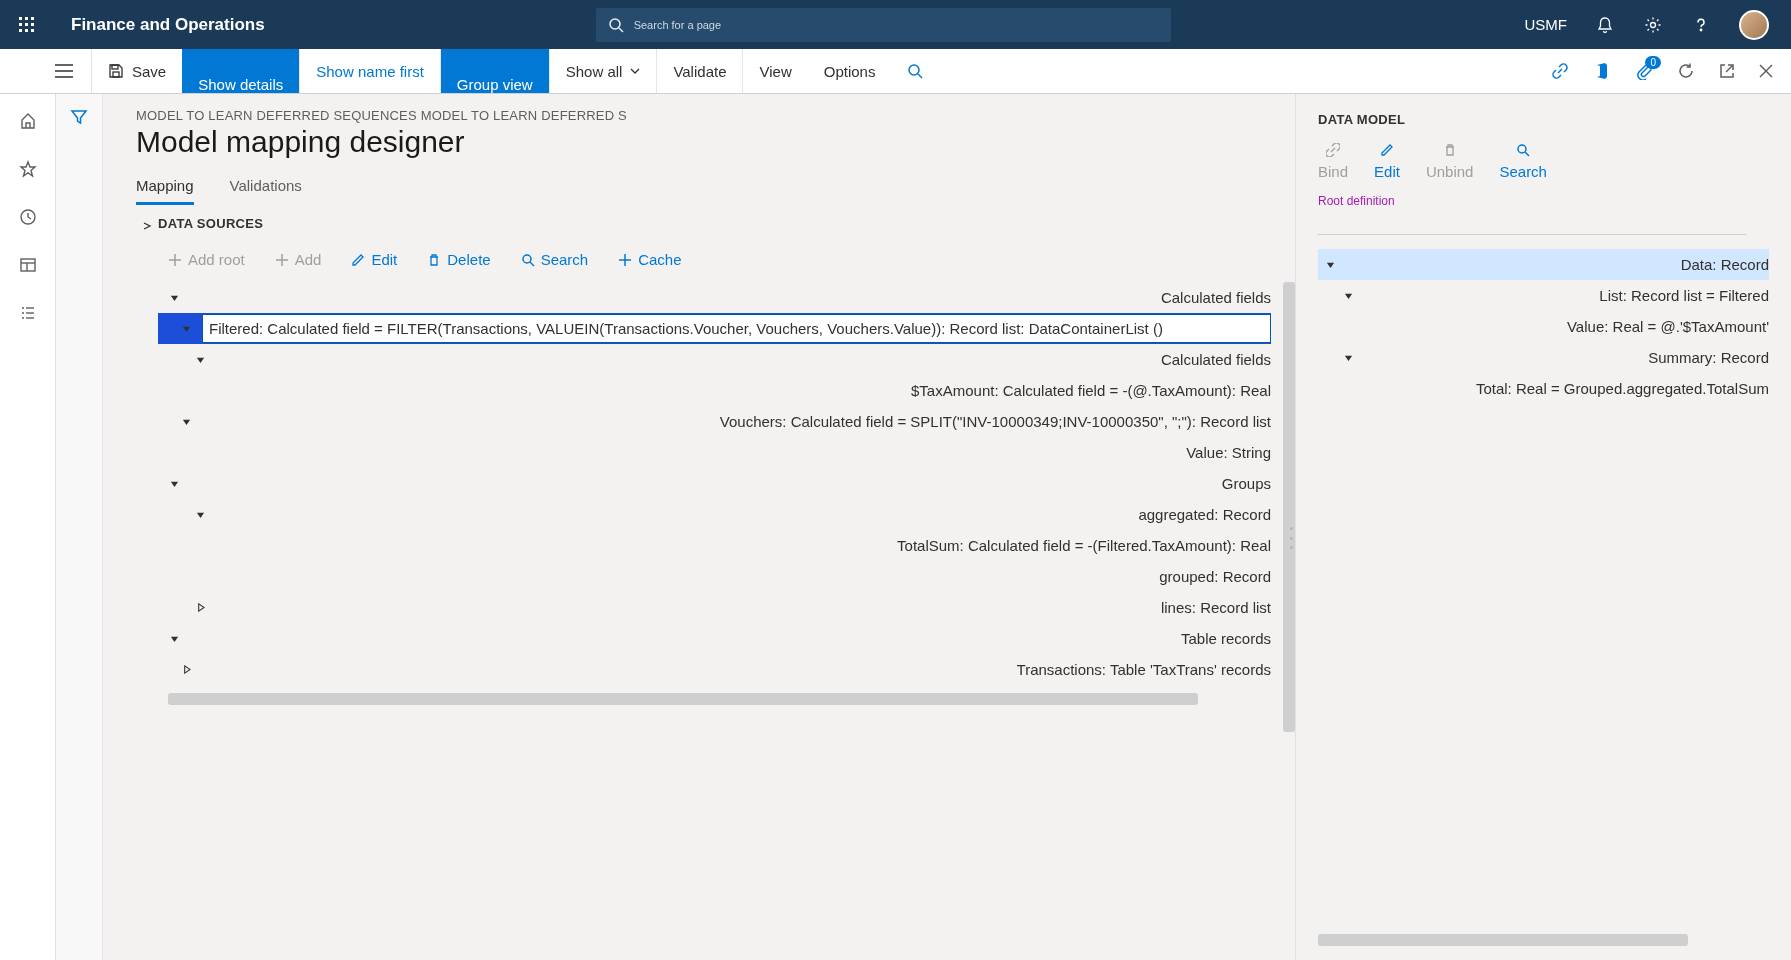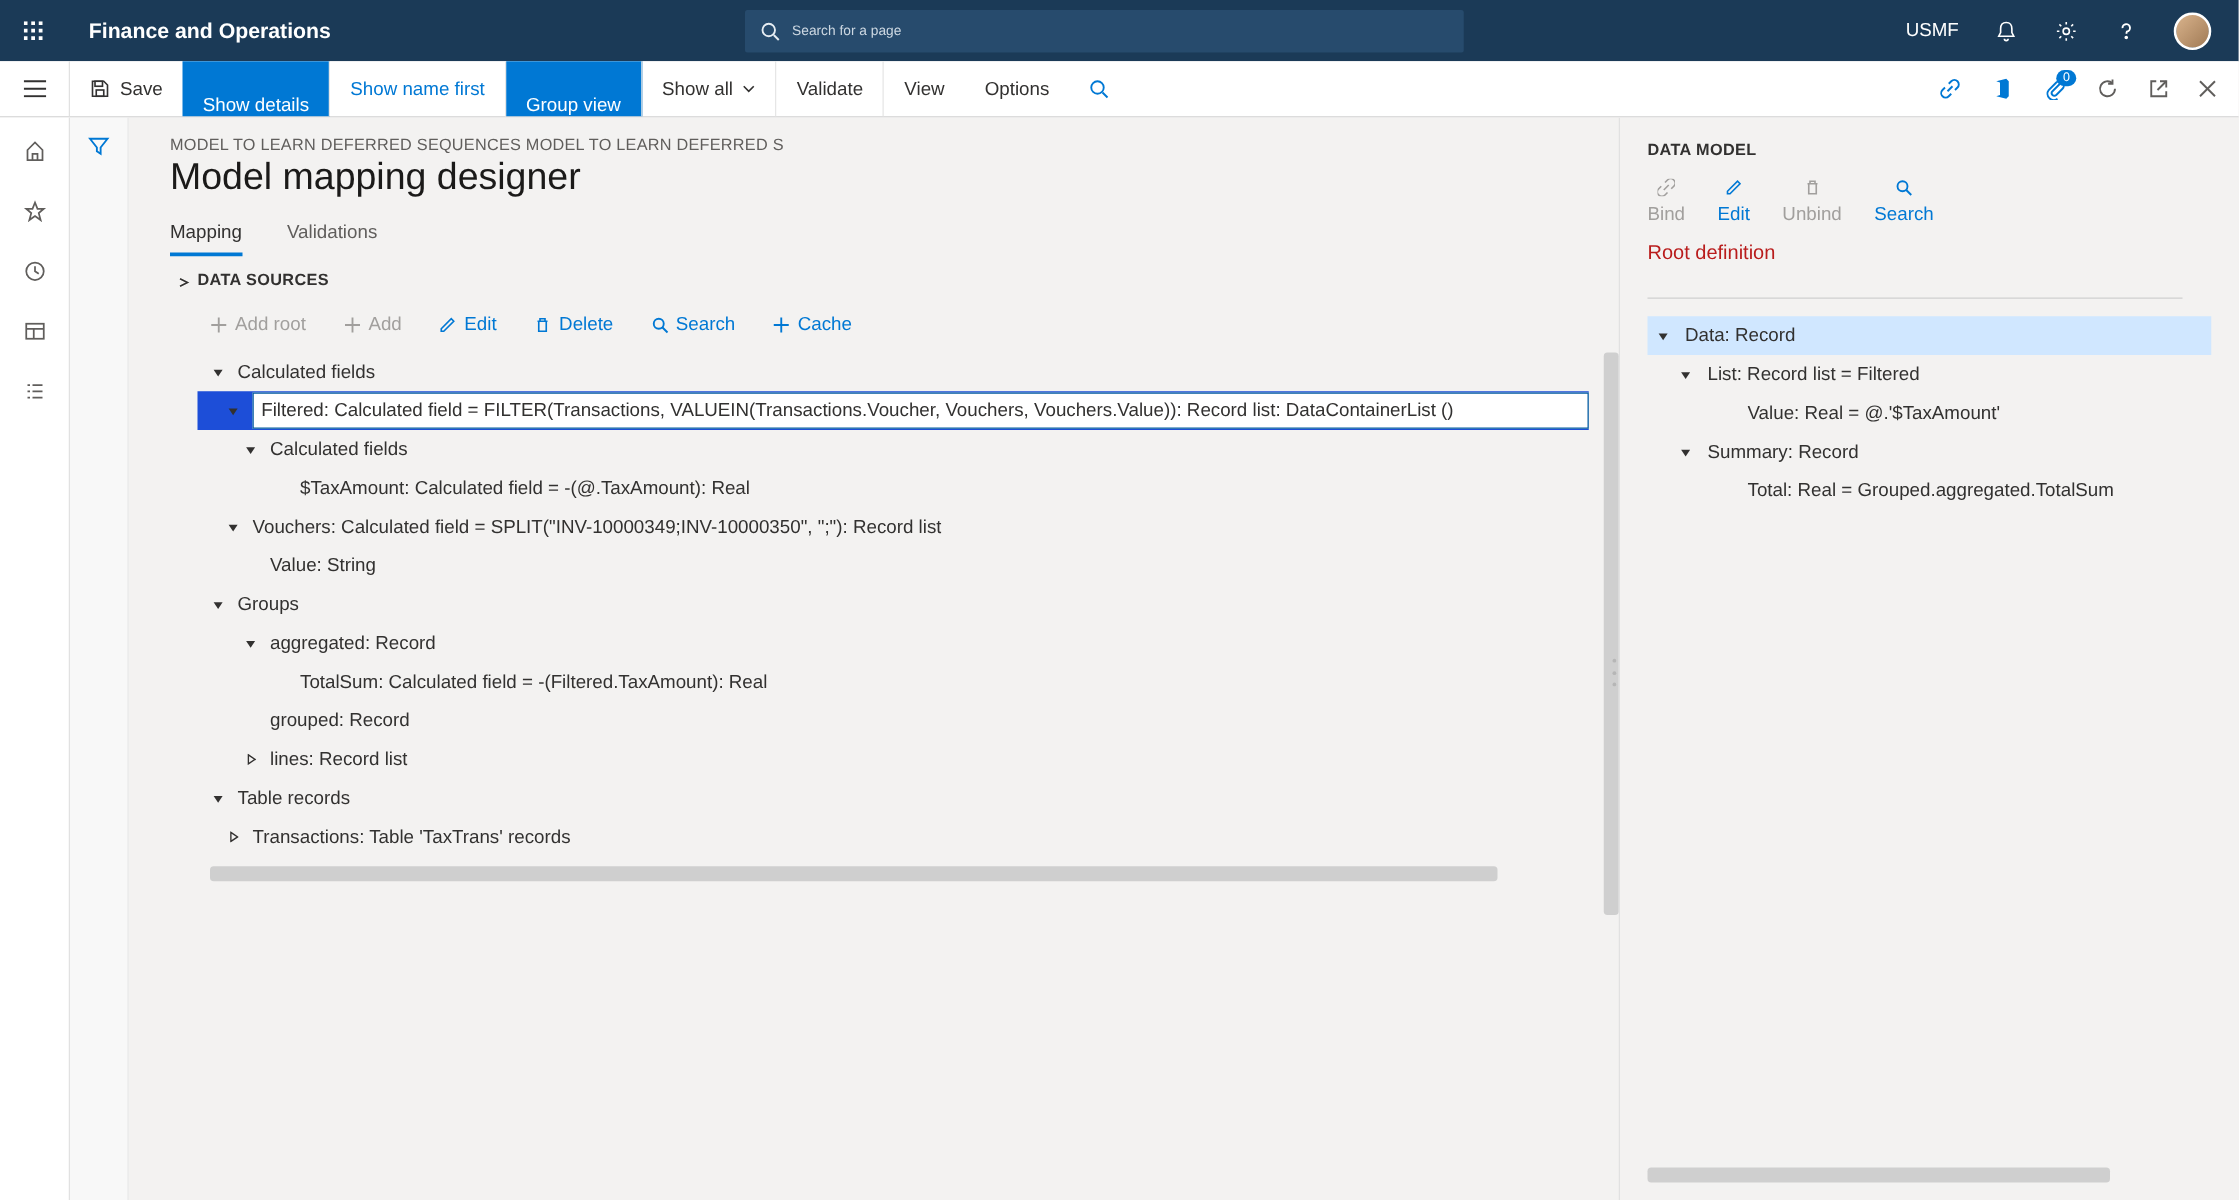--- a/index.html
+++ b/index.html
@@ -10,21 +10,21 @@
     .waffle svg { fill: #fff; }
     .app-title { font-size: 17px; font-weight: 600; margin-left: 18px; }
     .searchbox { margin-left: 331px; width: 575px; height: 34px; background: #274b6d; border-radius: 2px; display: flex; align-items: center; padding: 0 12px; gap: 10px; color: #e6edf3; }
     .searchbox span.placeholder { color: #cdd8e2; font-size: 11px; }
     .top-right { margin-left: auto; display: flex; align-items: center; gap: 28px; padding-right: 22px; }
     .company { font-size: 15px; }
     .top-icon { width: 20px; height: 20px; display:flex; align-items:center; justify-content:center; }
     .top-icon svg { stroke: #fff; fill: none; }
     .avatar { width: 30px; height: 30px; border-radius: 50%; background: linear-gradient(135deg,#d9b38c,#a07a55); border:2px solid #fff; }
     
-    .cmdbar { height: 45px; background: #fff; border-bottom: 1px solid #d1d1d1; display: flex; align-items: stretch; }
+    .cmdbar { height: 45px; background: #fff; border-bottom: 1px solid #d1d1d1; display: flex; align-items: stretch; padding-left: 36px; }
     .ham-col { width: 56px; display:flex; align-items:center; justify-content:center; border-right:1px solid #e1e1e1; }
     .cmdbtn { display:flex; align-items:center; padding:0 16px; font-size:15px; color:#323130; gap:8px; border:none; background:transparent; cursor:pointer; border-right:1px solid #e6e6e6; }
     .cmdbtn.noborder { border-right:none; }
     .cmdbtn.active { background:#0078d4; color:#fff;align-items:flex-end; }
     .cmdbtn.link { color:#0078d4; }
     .cmdbtn svg.chev { width:10px; height:10px; }
     .cmd-right { margin-left:auto; display:flex; align-items:center; gap:24px; padding:0 18px; }
     .cmd-right .ic { display:flex; align-items:center; justify-content:center; color:#0078d4; position:relative; }
     .badge { position:absolute; top:-6px; right:-8px; background:#0078d4; color:#fff; border-radius:10px; font-size:10px; padding:1px 5px; }
     .ic.gray { color:#605e5c; }
@@ -44,41 +44,41 @@
     .ds-area { display:flex; margin-top:10px; min-height:0; flex:1; }
     .collapser { width:22px; display:flex; justify-content:center; padding-top:5px; }
     .collapser svg { width:10px; height:10px; }
     .ds-main { flex:1; min-width:0; }
     .section-title { font-size:13px; font-weight:700; letter-spacing:0.3px; color:#323130; }
     .ds-toolbar { display:flex; gap:30px; margin: 20px 0 14px 10px; }
     .ds-tool { display:flex; align-items:center; gap:6px; font-size:15px; color:#0078d4; cursor:pointer; }
     .ds-tool.disabled { color:#a19f9d; cursor:default; }
     .treewrap { position:relative; padding-right:24px; }
     .tree { font-size:15px; color:#323130; line-height:1.45; }
-    .node { display:flex; align-items:center; min-height:31px; }
+    .node { display:flex; align-items:center; min-height:31px;justify-content:space-between; }
     .toggle { width:16px; height:16px; display:flex; align-items:center; justify-content:center; margin-right:8px; flex:0 0 16px; }
     .toggle svg { width:9px; height:9px; }
     .node .label { white-space: nowrap; overflow: hidden; text-overflow: ellipsis; }
     .node.selected-row { background:#1d4ed8; }
     .node.selected-row .label-box { border:1px solid #005a9e; padding:3px 6px; background:#fff; flex:1; min-width:0; overflow:hidden; }
     .node.selected-row .label-box span { white-space:nowrap; }
     
     .ind0{padding-left:8px;} .ind1{padding-left:20px;} .ind2{padding-left:34px;} .ind3{padding-left:58px;}
     
     .vscroll { position:absolute; right:0; top:0; width:12px; height:450px; background:#cfcfcf; border-radius:3px; }
     .hscroll-row { display:flex; gap:70px; margin-top:8px; margin-left:10px; padding-bottom:8px; align-items:center; }
     .hscroll-track { height:12px; background:transparent; position:relative; flex:0 0 auto; }
     .hscroll-thumb { position:absolute; top:0; height:12px; background:#cfcfcf; border-radius:3px; }
     
     .right-panel { width:496px; border-left:1px solid #e1e1e1; padding:18px 22px 0 22px; display:flex; flex-direction:column; position:relative; }
     .right-panel h3 { font-size:13px; font-weight:700; letter-spacing:0.3px; color:#323130; }
     .dm-toolbar { display:flex; gap:26px; margin-top:16px; }
     .dm-tool { display:flex; align-items:center; gap:6px; font-size:15px; color:#0078d4; cursor:pointer;flex-direction:column; }
     .dm-tool.disabled { color:#a19f9d; cursor:default; }
-    .root-def { font-size:16px; color:#b91c1c; margin-top:14px; }
+    .root-def { font-size:12px; color:#a21caf; margin-top:14px; }
     .root-input { width:95%; height:0; border:none; border-top:1px solid #cfcfcf; margin-top:26px; }
     .dm-tree { margin-top:14px; font-size:15px; color:#323130; }
     .dm-tree .node.selected-row2 { background:#d0e7ff; }
     .dm-tree .toggle { margin-right:10px; }
     .dm-ind0{padding-left:4px;} .dm-ind1{padding-left:22px;} .dm-ind2{padding-left:54px;}
     .splitter-handle { position:absolute; left:-6px; top:50%; width:3px; height:22px; display:flex; flex-direction:column; justify-content:space-between; }
     .splitter-handle span { width:3px; height:3px; background:#b6b6b6; border-radius:50%; }
     
     svg { display:block; }
 </style>

